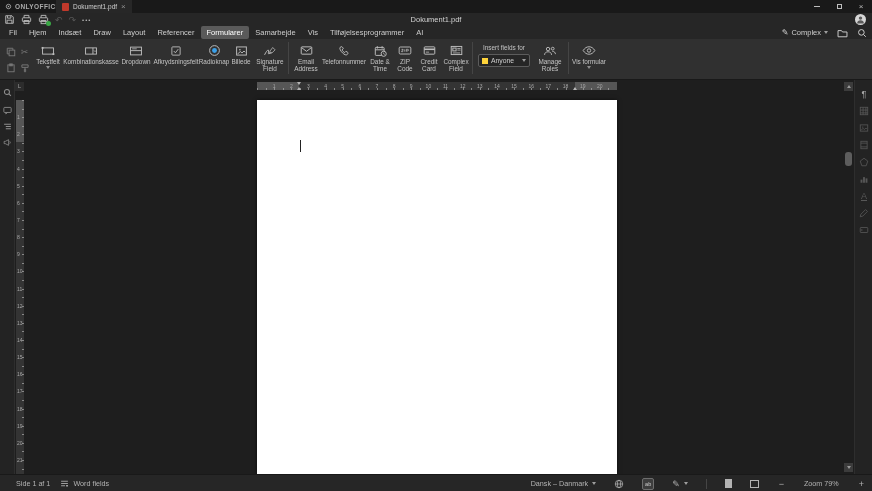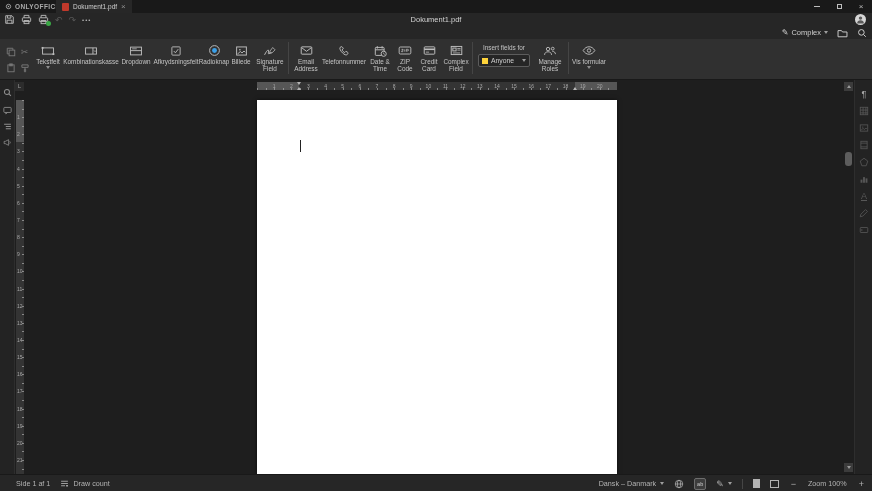--- a/index.html
+++ b/index.html
@@ -99,21 +99,21 @@
   .scroll-btn { position:absolute; left:0; width:9px; height:9px; background:#3c3c3c; display:flex; align-items:center; justify-content:center; }
   .tri-up { width:0; height:0; border-left:2.5px solid transparent; border-right:2.5px solid transparent; border-bottom:3px solid #9a9a9a; }
   .tri-dn { width:0; height:0; border-left:2.5px solid transparent; border-right:2.5px solid transparent; border-top:3px solid #9a9a9a; }
   .scroll-thumb { position:absolute; left:1px; top:72px; width:7px; height:14px; background:#5d5d5d; border-radius:3px; }
 
   
   .statusbar { position:absolute; left:0; top:474px; width:872px; height:17px; background:#262626; border-top:1px solid #191919;
                font-size:7.2px; color:#b3b3b3; }
   .sb-left { position:absolute; left:16px; top:0; height:17px; display:flex; align-items:center; gap:10px; }
   .sb-item { display:flex; align-items:center; gap:4px; }
-  .sb-right { position:absolute; right:6px; top:0; height:17px; display:flex; align-items:center; gap:10px; }
+  .sb-right { position:absolute; right:6px; top:0; height:17px; display:flex; align-items:center; gap:18px; }
   .sb-sep { width:1px; height:10px; background:#454545; }
   .spell-box { width:12px; height:12px; border:1px solid #6e6e6e; background:#3d3d3d; border-radius:2px;
                display:flex; align-items:center; justify-content:center; font-size:5.5px; color:#cfcfcf; }
   .zoom-btn { font-size:9px; color:#b3b3b3; padding:0 2px; }
   .fit-page-glyph { width:7px; height:9px; border:1px solid #b3b3b3; background:#b3b3b3; }
   .fit-width-glyph { width:9px; height:8px; border:1px solid #b3b3b3; }
 </style>
 </head>
 <body>
 
@@ -170,20 +170,33 @@
     </div>
     <div class="avatar">
       <svg class="ic" width="9" height="9" viewBox="0 0 16 16" fill="#5a5a5a">
           <circle cx="8" cy="5.5" r="3"></circle>
           <path d="M2 15c0-3.3 2.7-5.5 6-5.5s6 2.2 6 5.5z"></path>
         </svg>
     </div>
   </div>
 
   <div class="menubar">
+    <div class="menu-tabs">
+      <span class="mtab">Fil</span>
+      <span class="mtab">Hjem</span>
+      <span class="mtab">Indsæt</span>
+      <span class="mtab">Draw</span>
+      <span class="mtab">Layout</span>
+      <span class="mtab">Referencer</span>
+      <span class="mtab active">Formularer</span>
+      <span class="mtab">Samarbejde</span>
+      <span class="mtab">Vis</span>
+      <span class="mtab">Tilføjelsesprogrammer</span>
+      <span class="mtab">AI</span>
+    </div>
     <div class="menubar-right">
       <span class="edit-mode">
         <span style="font-size:8px;">✎</span>
         <span>Complex</span>
         <span class="caret-down"></span>
       </span>
       <svg class="ic" width="11" height="10" viewBox="0 0 16 14" stroke="#cdcdcd" fill="none" stroke-width="1.4">
           <path d="M1.5 3.5h5l1.5 2h6.5v7h-13z"></path>
         </svg>
       <svg class="ic" width="10" height="10" viewBox="0 0 16 16" stroke="#cdcdcd" fill="none" stroke-width="1.6">
@@ -553,21 +566,21 @@
   </div>
 
   <div class="statusbar">
     <div class="sb-left">
       <span class="sb-item">Side 1 af 1</span>
       <span class="sb-item">
         <svg class="ic" width="9" height="9" viewBox="0 0 16 16" stroke="#b3b3b3" fill="none" stroke-width="1.5">
             <path d="M2 4h12M2 8h12M2 12h7"></path>
             <path d="M11 12h3" stroke-width="2.5"></path>
           </svg>
-        <span>Draw count</span>
+        <span>Word fields</span>
       </span>
     </div>
     <div class="sb-right">
       <span class="sb-item">
         <span>Dansk – Danmark</span>
         <span class="caret-down"></span>
       </span>
       <svg class="ic" width="10" height="10" viewBox="0 0 16 16" stroke="#b3b3b3" fill="none" stroke-width="1.2">
           <circle cx="8" cy="8" r="6"></circle>
           <ellipse cx="8" cy="8" rx="2.6" ry="6"></ellipse>
@@ -575,18 +588,18 @@
         </svg>
       <span class="spell-box">ab</span>
       <span class="sb-item">
         <span style="font-size:9px;">✎</span>
         <span class="caret-down"></span>
       </span>
       <span class="sb-sep"></span>
       <span class="fit-page-glyph"></span>
       <span class="fit-width-glyph"></span>
       <span class="zoom-btn">−</span>
-      <span>Zoom 100%</span>
+      <span>Zoom 79%</span>
       <span class="zoom-btn">+</span>
     </div>
   </div>
 
 </div>
 
 </body></html>

